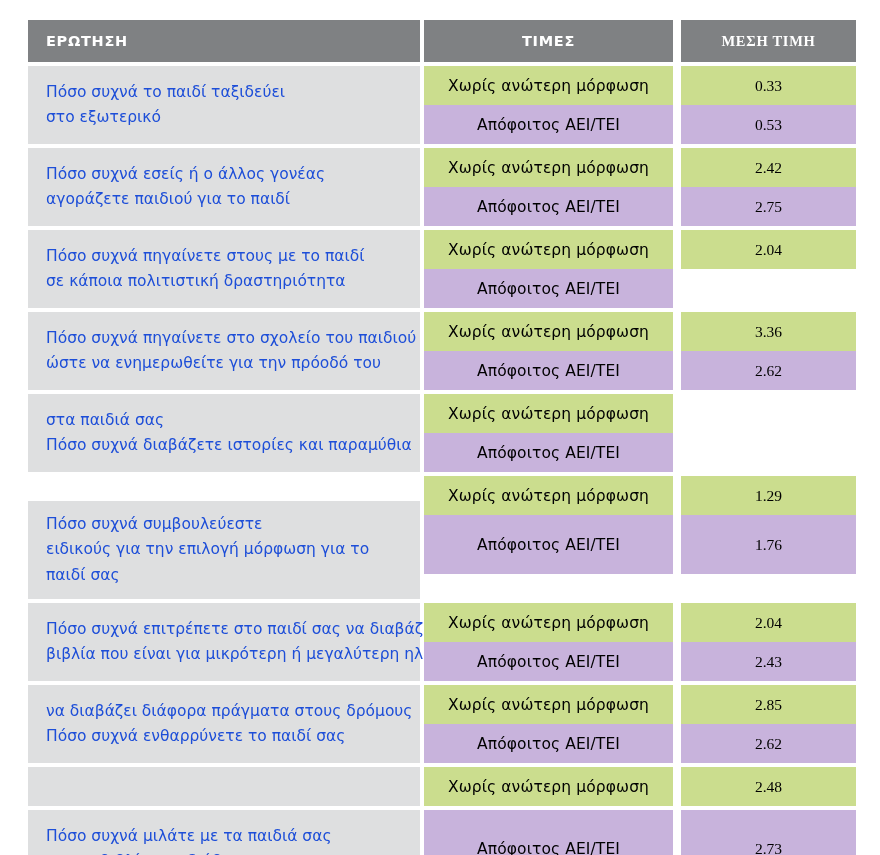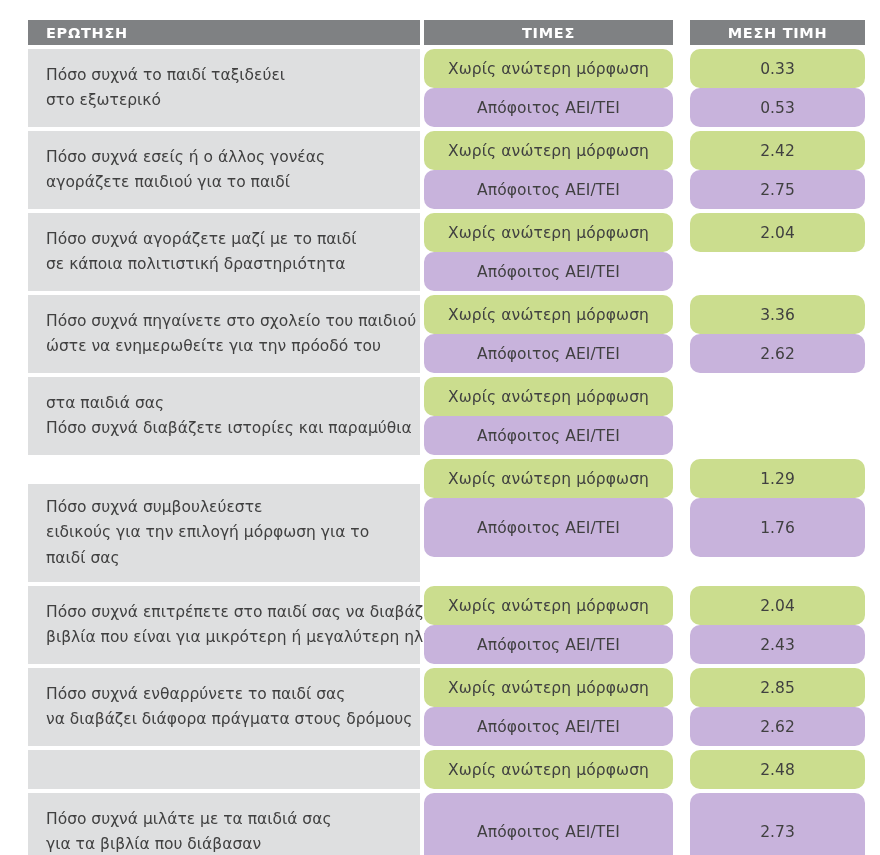--- a/index.html
+++ b/index.html
@@ -32,37 +32,38 @@
 
   .col-q {
     width: 392px;
     flex: 0 0 392px;
     margin-right: 4px;
     box-sizing: border-box;
   }
   .col-v {
     width: 249px;
     flex: 0 0 249px;
-    margin-right: 17px;
+    margin-right: 8px;
     box-sizing: border-box;
   }
   .col-m {
     width: 175px;
     flex: 0 0 175px;
     box-sizing: border-box;
+    font-family: Liberation Serif, serif;
   }
 
   
   .header-row .hcell {
     background: #7f8183;
     color: #ffffff;
     font-weight: bold;
     font-size: 14.5px;
     letter-spacing: 0.7px;
-    height: 25px;
+    height: 42px;
     display: flex;
     align-items: center;
   }
   .header-row .col-q .hcell {
     justify-content: flex-start;
     padding-left: 18px;
   }
   .header-row .col-v .hcell,
   .header-row .col-m .hcell {
     justify-content: center;
@@ -71,21 +72,21 @@
   
   .group {
     display: flex;
     align-items: stretch;
     width: 100%;
     margin-bottom: 4px;
   }
 
   .qcell {
     background: #dedfe0;
-    color: #404040;
+    color: #1d4ed8;
     font-size: 15.5px;
     line-height: 1.62;
     padding: 0 18px;
     display: flex;
     flex-direction: column;
     justify-content: center;
     box-sizing: border-box;
     min-height: 78px;
   }
   .qcell .qline {
@@ -96,23 +97,22 @@
   .stack {
     display: flex;
     flex-direction: column;
   }
   .vcell, .mcell {
     display: flex;
     align-items: center;
     justify-content: center;
     box-sizing: border-box;
     font-size: 15.5px;
-    color: #404040;
+    color: #000000;
     height: 39px;
-    border-radius: 10px;
   }
   .vcell { letter-spacing: 0.1px; }
   .stack .vcell + .vcell,
   .stack .mcell + .mcell {
     margin-top: 0;
   }
   .tone-green { background: #cbdd8e; }
   .tone-purple { background: #c8b3dc; }
 
   
@@ -182,21 +182,21 @@
           <div class="vcell tone-purple">Απόφοιτος ΑΕΙ/ΤΕΙ</div>
         </div>
         <div class="col-m stack">
           <div class="mcell tone-green">2.42</div>
           <div class="mcell tone-purple">2.75</div>
         </div>
       </div>
       <div class="group">
         <div class="col-q">
           <div class="qcell">
-            <div class="qline">Πόσο συχνά αγοράζετε μαζί με το παιδί</div>
+            <div class="qline">Πόσο συχνά πηγαίνετε στους με το παιδί</div>
             <div class="qline">σε κάποια πολιτιστική δραστηριότητα</div>
           </div>
         </div>
         <div class="col-v stack">
           <div class="vcell tone-green">Χωρίς ανώτερη μόρφωση</div>
           <div class="vcell tone-purple">Απόφοιτος ΑΕΙ/ΤΕΙ</div>
         </div>
         <div class="col-m stack">
           <div class="mcell tone-green">2.04</div>
         </div>
@@ -258,22 +258,22 @@
           <div class="vcell tone-purple">Απόφοιτος ΑΕΙ/ΤΕΙ</div>
         </div>
         <div class="col-m stack">
           <div class="mcell tone-green">2.04</div>
           <div class="mcell tone-purple">2.43</div>
         </div>
       </div>
       <div class="group">
         <div class="col-q">
           <div class="qcell">
+            <div class="qline">να διαβάζει διάφορα πράγματα στους δρόμους</div>
             <div class="qline">Πόσο συχνά ενθαρρύνετε το παιδί σας</div>
-            <div class="qline">να διαβάζει διάφορα πράγματα στους δρόμους</div>
           </div>
         </div>
         <div class="col-v stack">
           <div class="vcell tone-green">Χωρίς ανώτερη μόρφωση</div>
           <div class="vcell tone-purple">Απόφοιτος ΑΕΙ/ΤΕΙ</div>
         </div>
         <div class="col-m stack">
           <div class="mcell tone-green">2.85</div>
           <div class="mcell tone-purple">2.62</div>
         </div>

